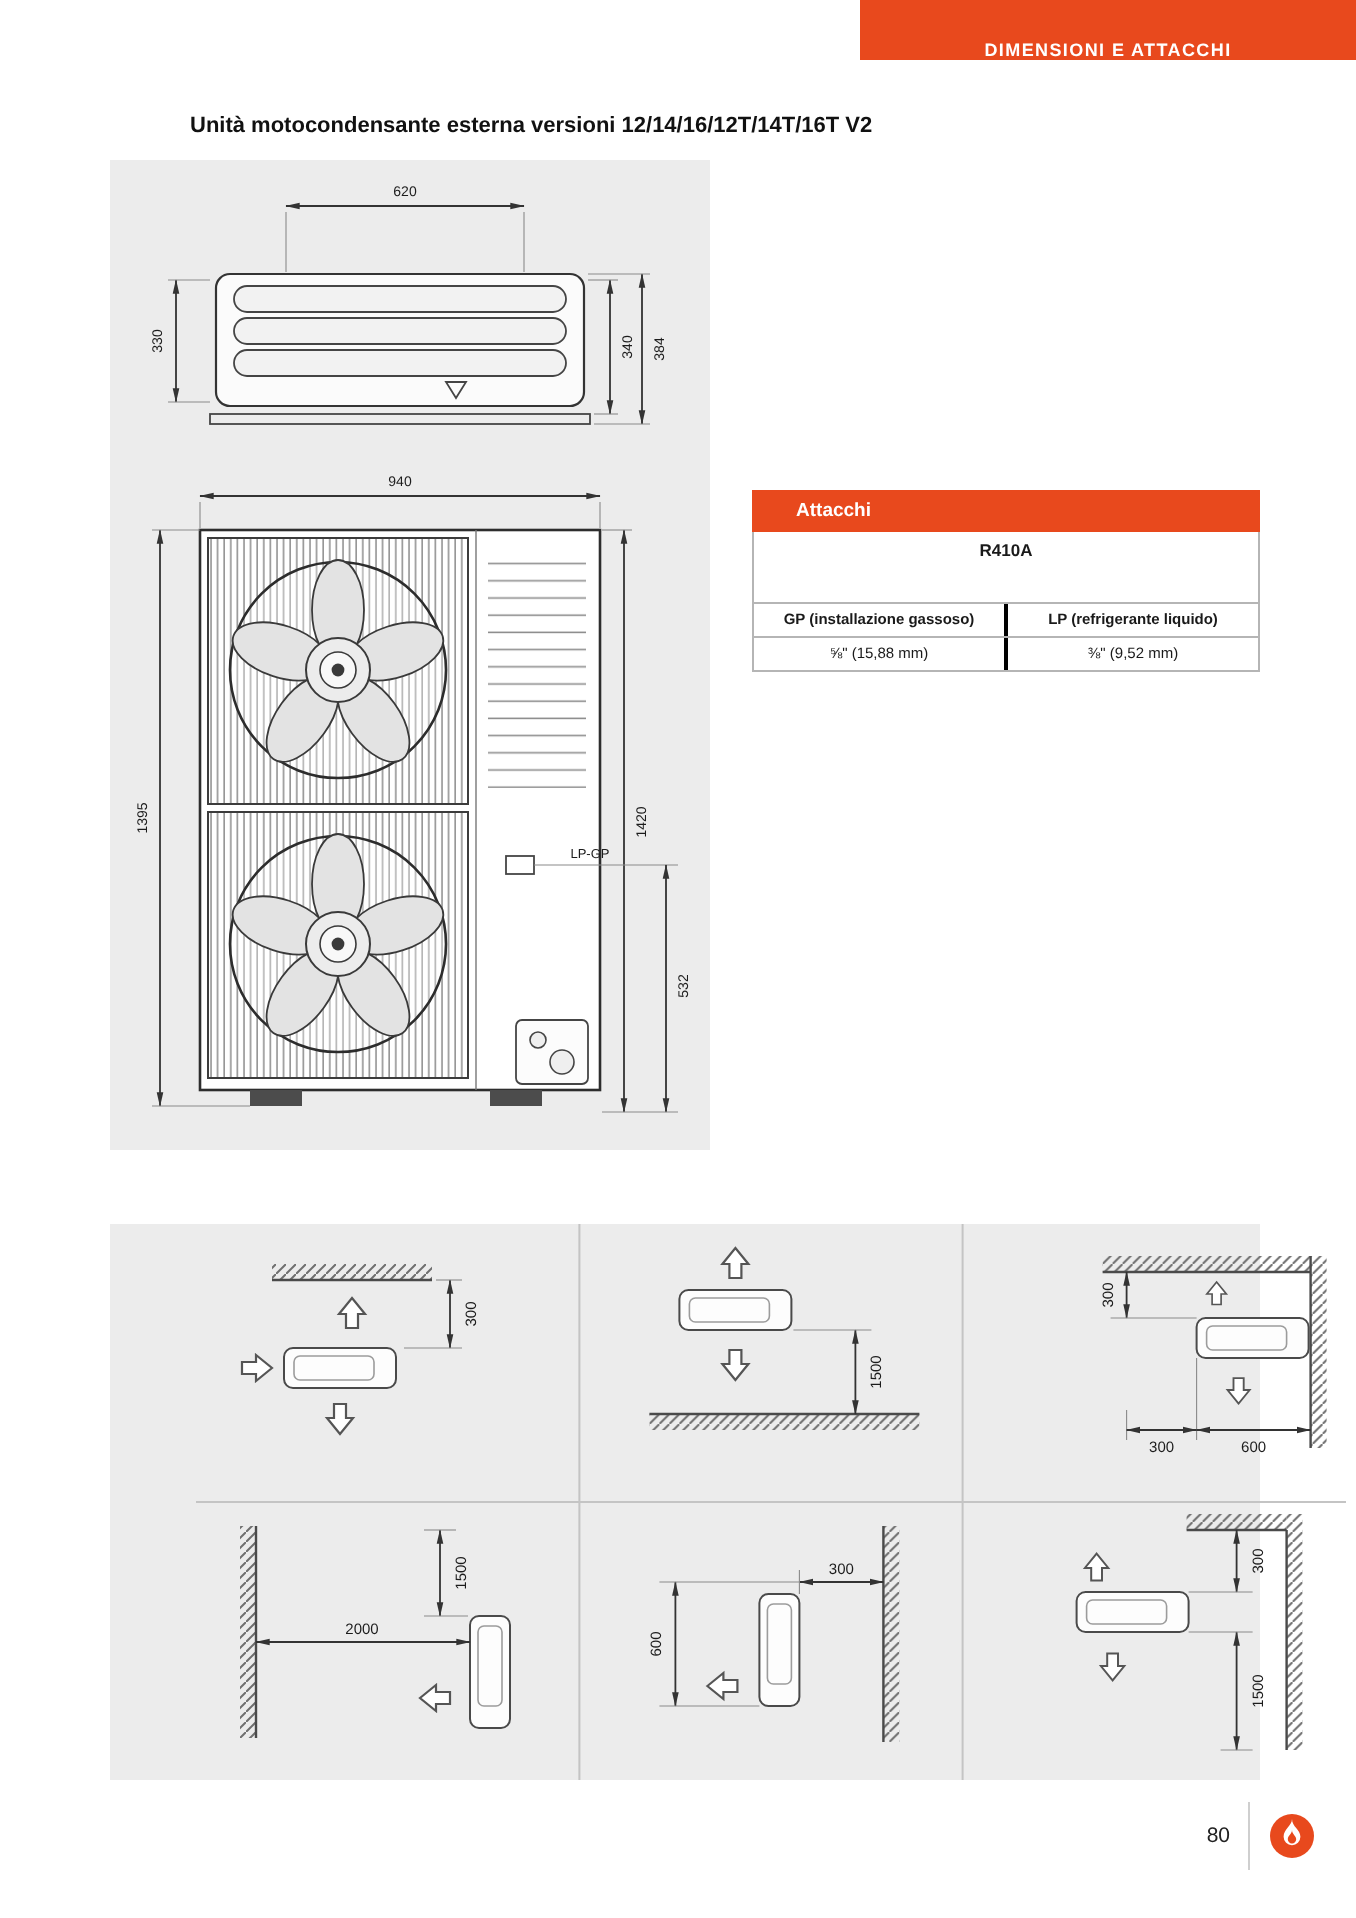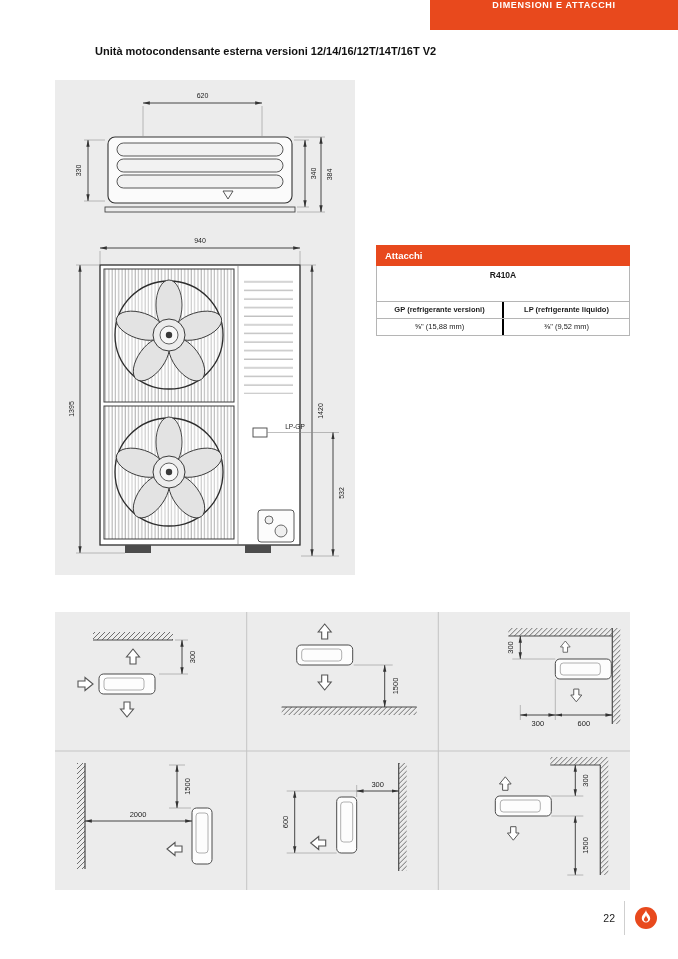--- a/index.html
+++ b/index.html
@@ -1,34 +1,34 @@
 <!DOCTYPE html>
 <html><head>
 <meta charset="utf-8">
 <style>
   * { margin:0; padding:0; box-sizing:border-box; }
   html, body { background:#ffffff; }
   body { width:678px; height:959px; position:relative; font-family:"Liberation Sans", sans-serif; color:#1a1a1a; }
   .page { position:absolute; inset:0; background:#ffffff; overflow:hidden; }
 
   .header-bar { position:absolute; top:0; left:430px; width:248px; height:30px; background:#e8491d;
-                display:flex; align-items:flex-start; justify-content:center; }
+                display:flex; align-items:flex-end; justify-content:center; }
   .header-bar span { color:#ffffff; font-size:9px; font-weight:bold; letter-spacing:0.7px; }
 
   .section-title { position:absolute; left:55px; font-size:11px; font-weight:bold; color:#111111; }
-  #title1 { top:45px; width:560px;padding-left:40px; }
+  #title1 { top:57px; width:560px;padding-left:40px; }
   #title2 { top:593px; width:560px; }
 
   .drawing-box { position:absolute; background:#ececec; }
   #draw1 { left:55px; top:80px; width:300px; height:495px; }
-  #draw2 { left:55px; top:612px; width:575px; height:278px; }
+  #draw2 { left:55px; top:612px; width:575px; height:278px;padding-left:43px; }
 
   .attacchi { position:absolute; left:376px; top:245px; width:254px; }
   .att-header { height:21px; background:#e8491d; color:#ffffff; font-weight:bold; font-size:9.5px;
-                line-height:21px; padding-left:9px; }
+                line-height:21px; padding-left:22px; }
   .att-row-r { height:36px; line-height:18px; text-align:center; font-weight:bold; font-size:8.5px;
                background:#ffffff; border:1px solid #b5b5b5; border-top:none; }
   .att-cols { display:flex; background:#ffffff; border:1px solid #b5b5b5; border-top:none; }
   .att-cell { flex:1; height:16px; line-height:16px; text-align:center; font-size:7.5px; }
   .att-cell + .att-cell { border-left:2px solid #000000; }
   .att-cell.hdr { font-weight:bold; }
 
   .footer { position:absolute; top:901px; right:20px; display:flex; align-items:center; gap:9px; }
   .pageno { font-size:10.5px; color:#222222; }
   .vdiv { width:1px; height:34px; background:#cfcfcf; }
@@ -155,21 +155,21 @@
           <text class="dt" transform="rotate(-90 289 413)" x="289" y="413" text-anchor="middle">532</text>
         </g>
       </g>
     </svg>
   </div>
 
   <div class="attacchi">
     <div class="att-header">Attacchi</div>
     <div class="att-row-r">R410A</div>
     <div class="att-cols">
-      <div class="att-cell hdr">GP (refrigerante versioni)</div>
+      <div class="att-cell hdr">GP (installazione gassoso)</div>
       <div class="att-cell hdr">LP (refrigerante liquido)</div>
     </div>
     <div class="att-cols">
       <div class="att-cell">⅝" (15,88 mm)</div>
       <div class="att-cell">⅜" (9,52 mm)</div>
     </div>
   </div>
 
 
   <div class="drawing-box" id="draw2">
@@ -303,21 +303,21 @@
           <line class="dl" x1="137" y1="65" x2="137" y2="124" marker-start="url(#da2)" marker-end="url(#da2)"></line>
           <line class="el" x1="113" y1="65" x2="145" y2="65"></line>
           <line class="el" x1="129" y1="124" x2="145" y2="124"></line>
           <text class="dt2" transform="rotate(-90 150 94.5)" x="150" y="94.5" text-anchor="middle">1500</text>
         </g>
       </g>
     </svg>
   </div>
 
   <div class="footer">
-    <span class="pageno">22</span>
+    <span class="pageno">80</span>
     <div class="vdiv"></div>
     <svg width="24" height="24" viewBox="0 0 24 24">
       <circle cx="12" cy="12" r="11" fill="#e8491d"></circle>
       <path d="M12 3.5 C12 7 7.8 8.4 7.8 12.4 A4.2 4.2 0 0 0 16.2 12.4 C16.2 8.8 12 7.4 12 3.5 Z" fill="#ffffff"></path>
       <path d="M12 9 C12 11 9.9 11.8 9.9 13.6 A2.1 2.1 0 0 0 14.1 13.6 C14.1 11.9 12 11.1 12 9 Z" fill="#e8491d"></path>
     </svg>
   </div>
 
 </div>
 

